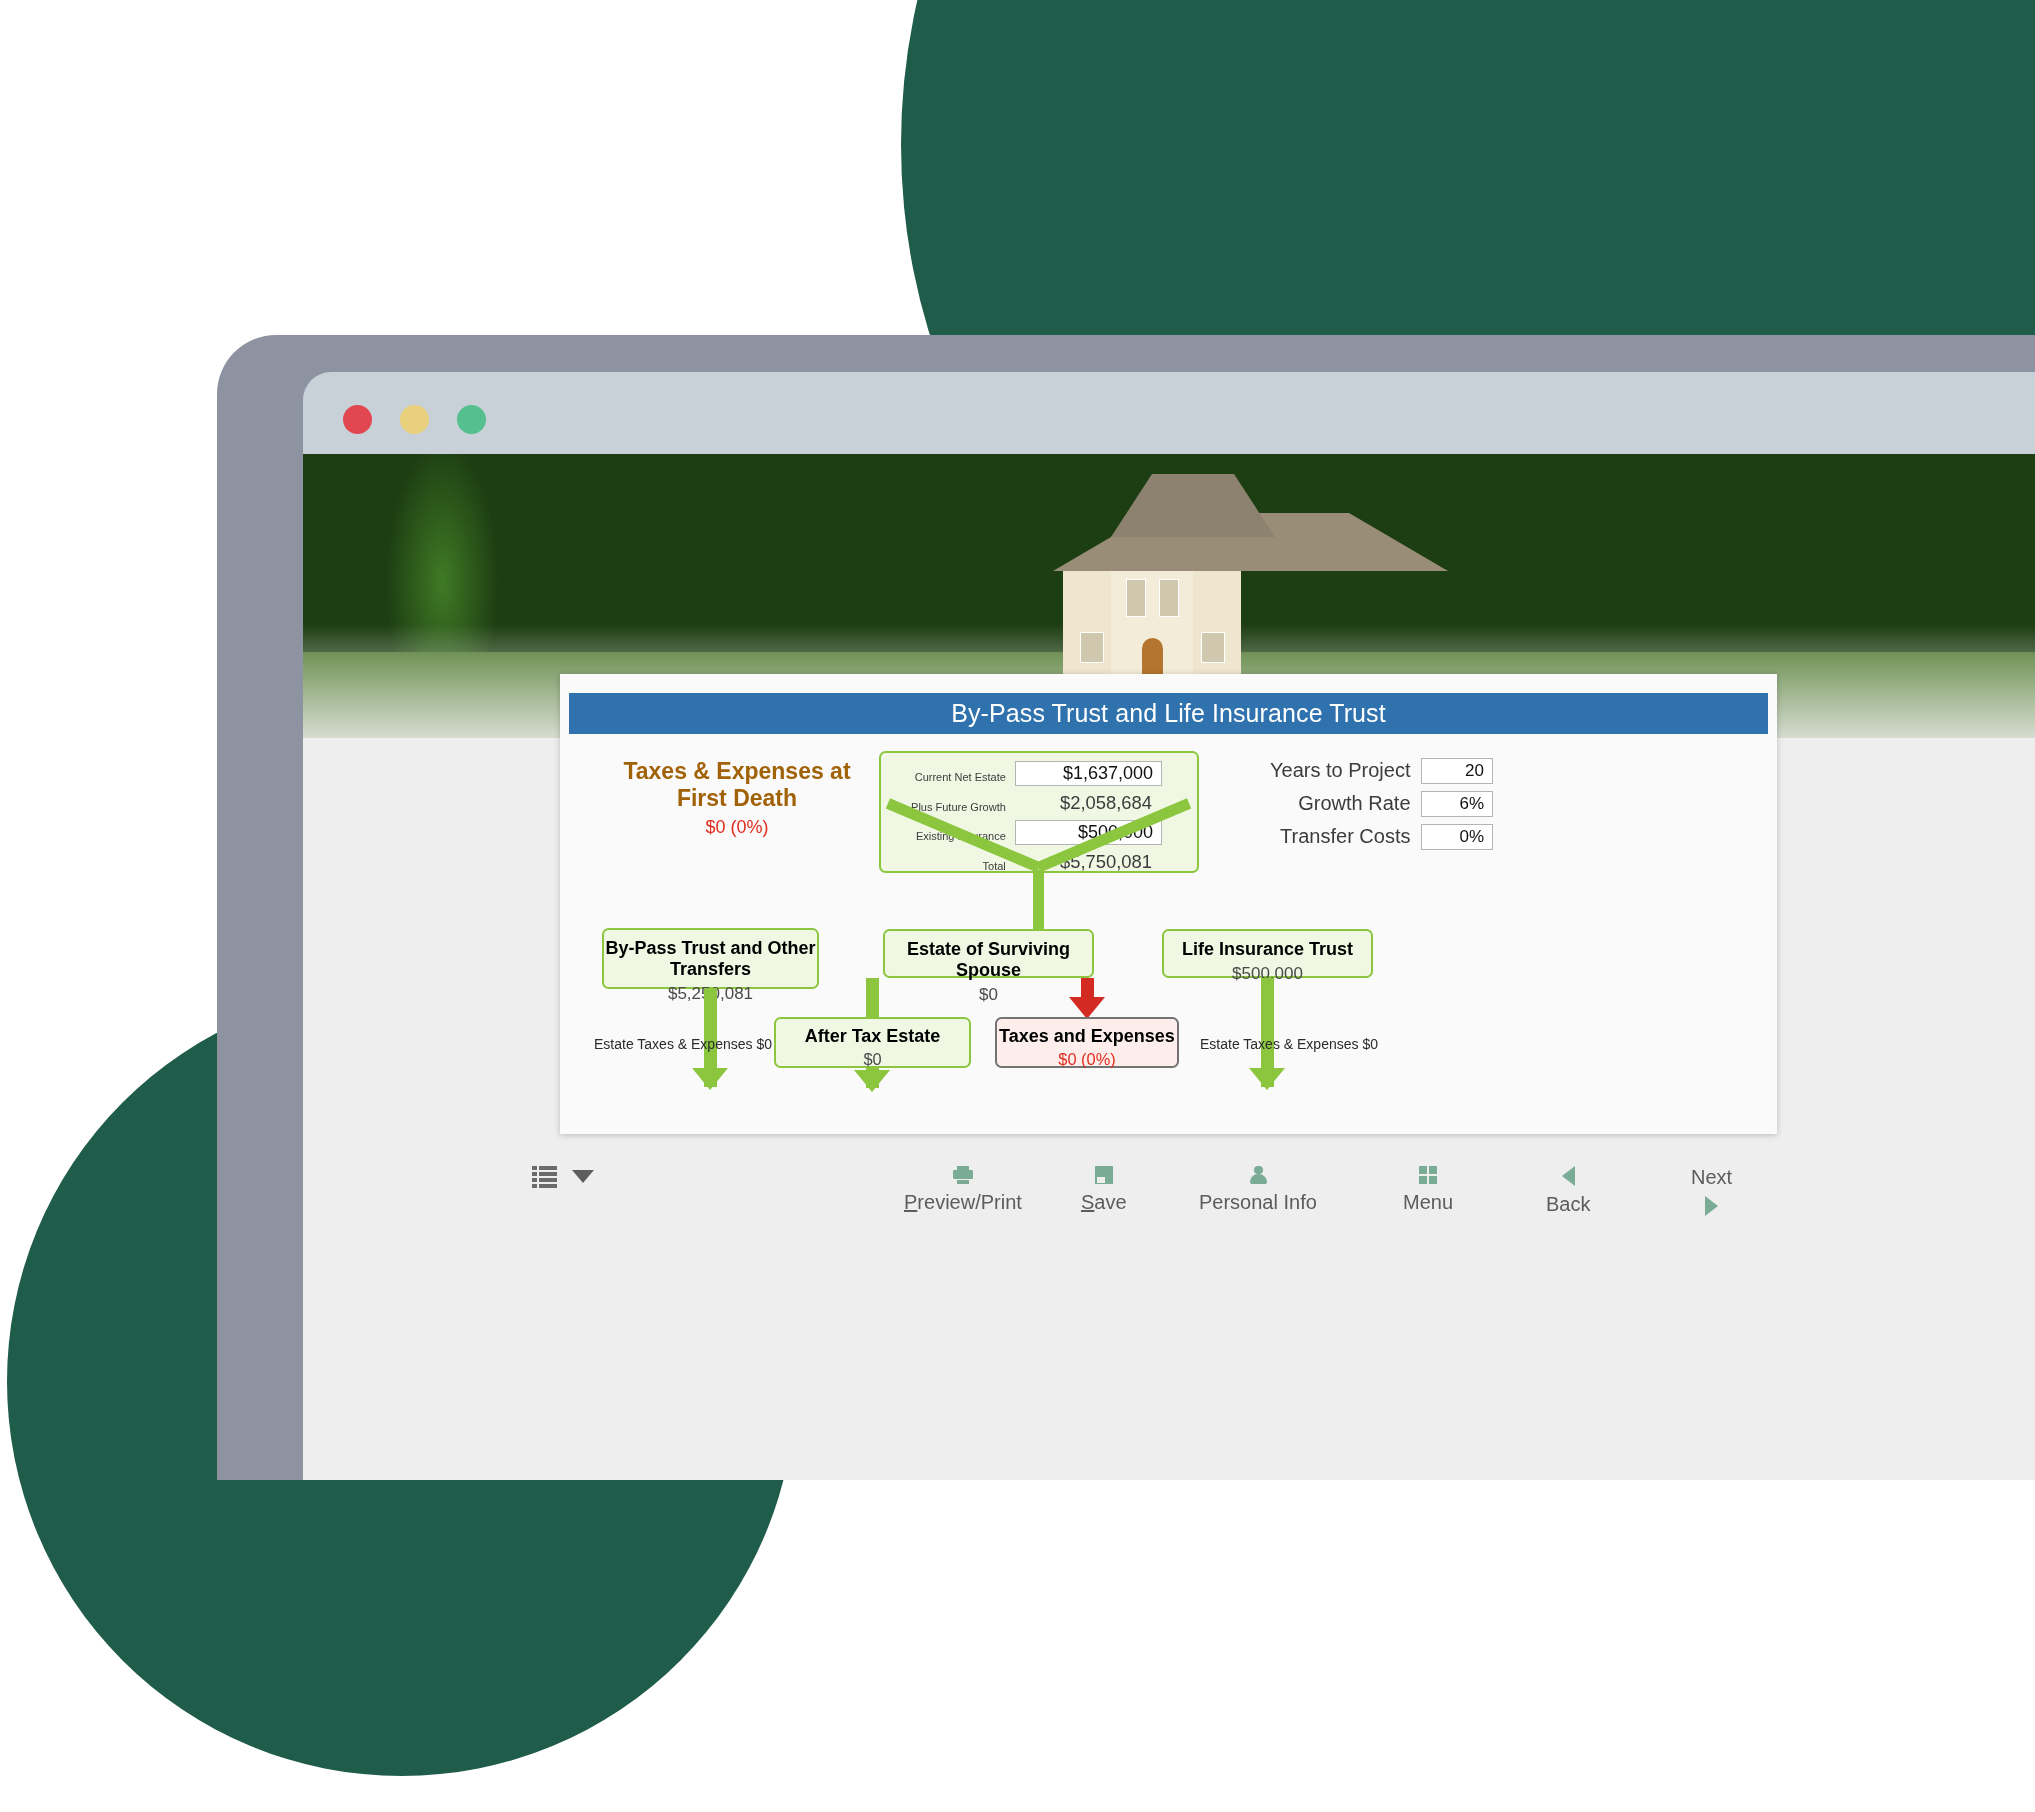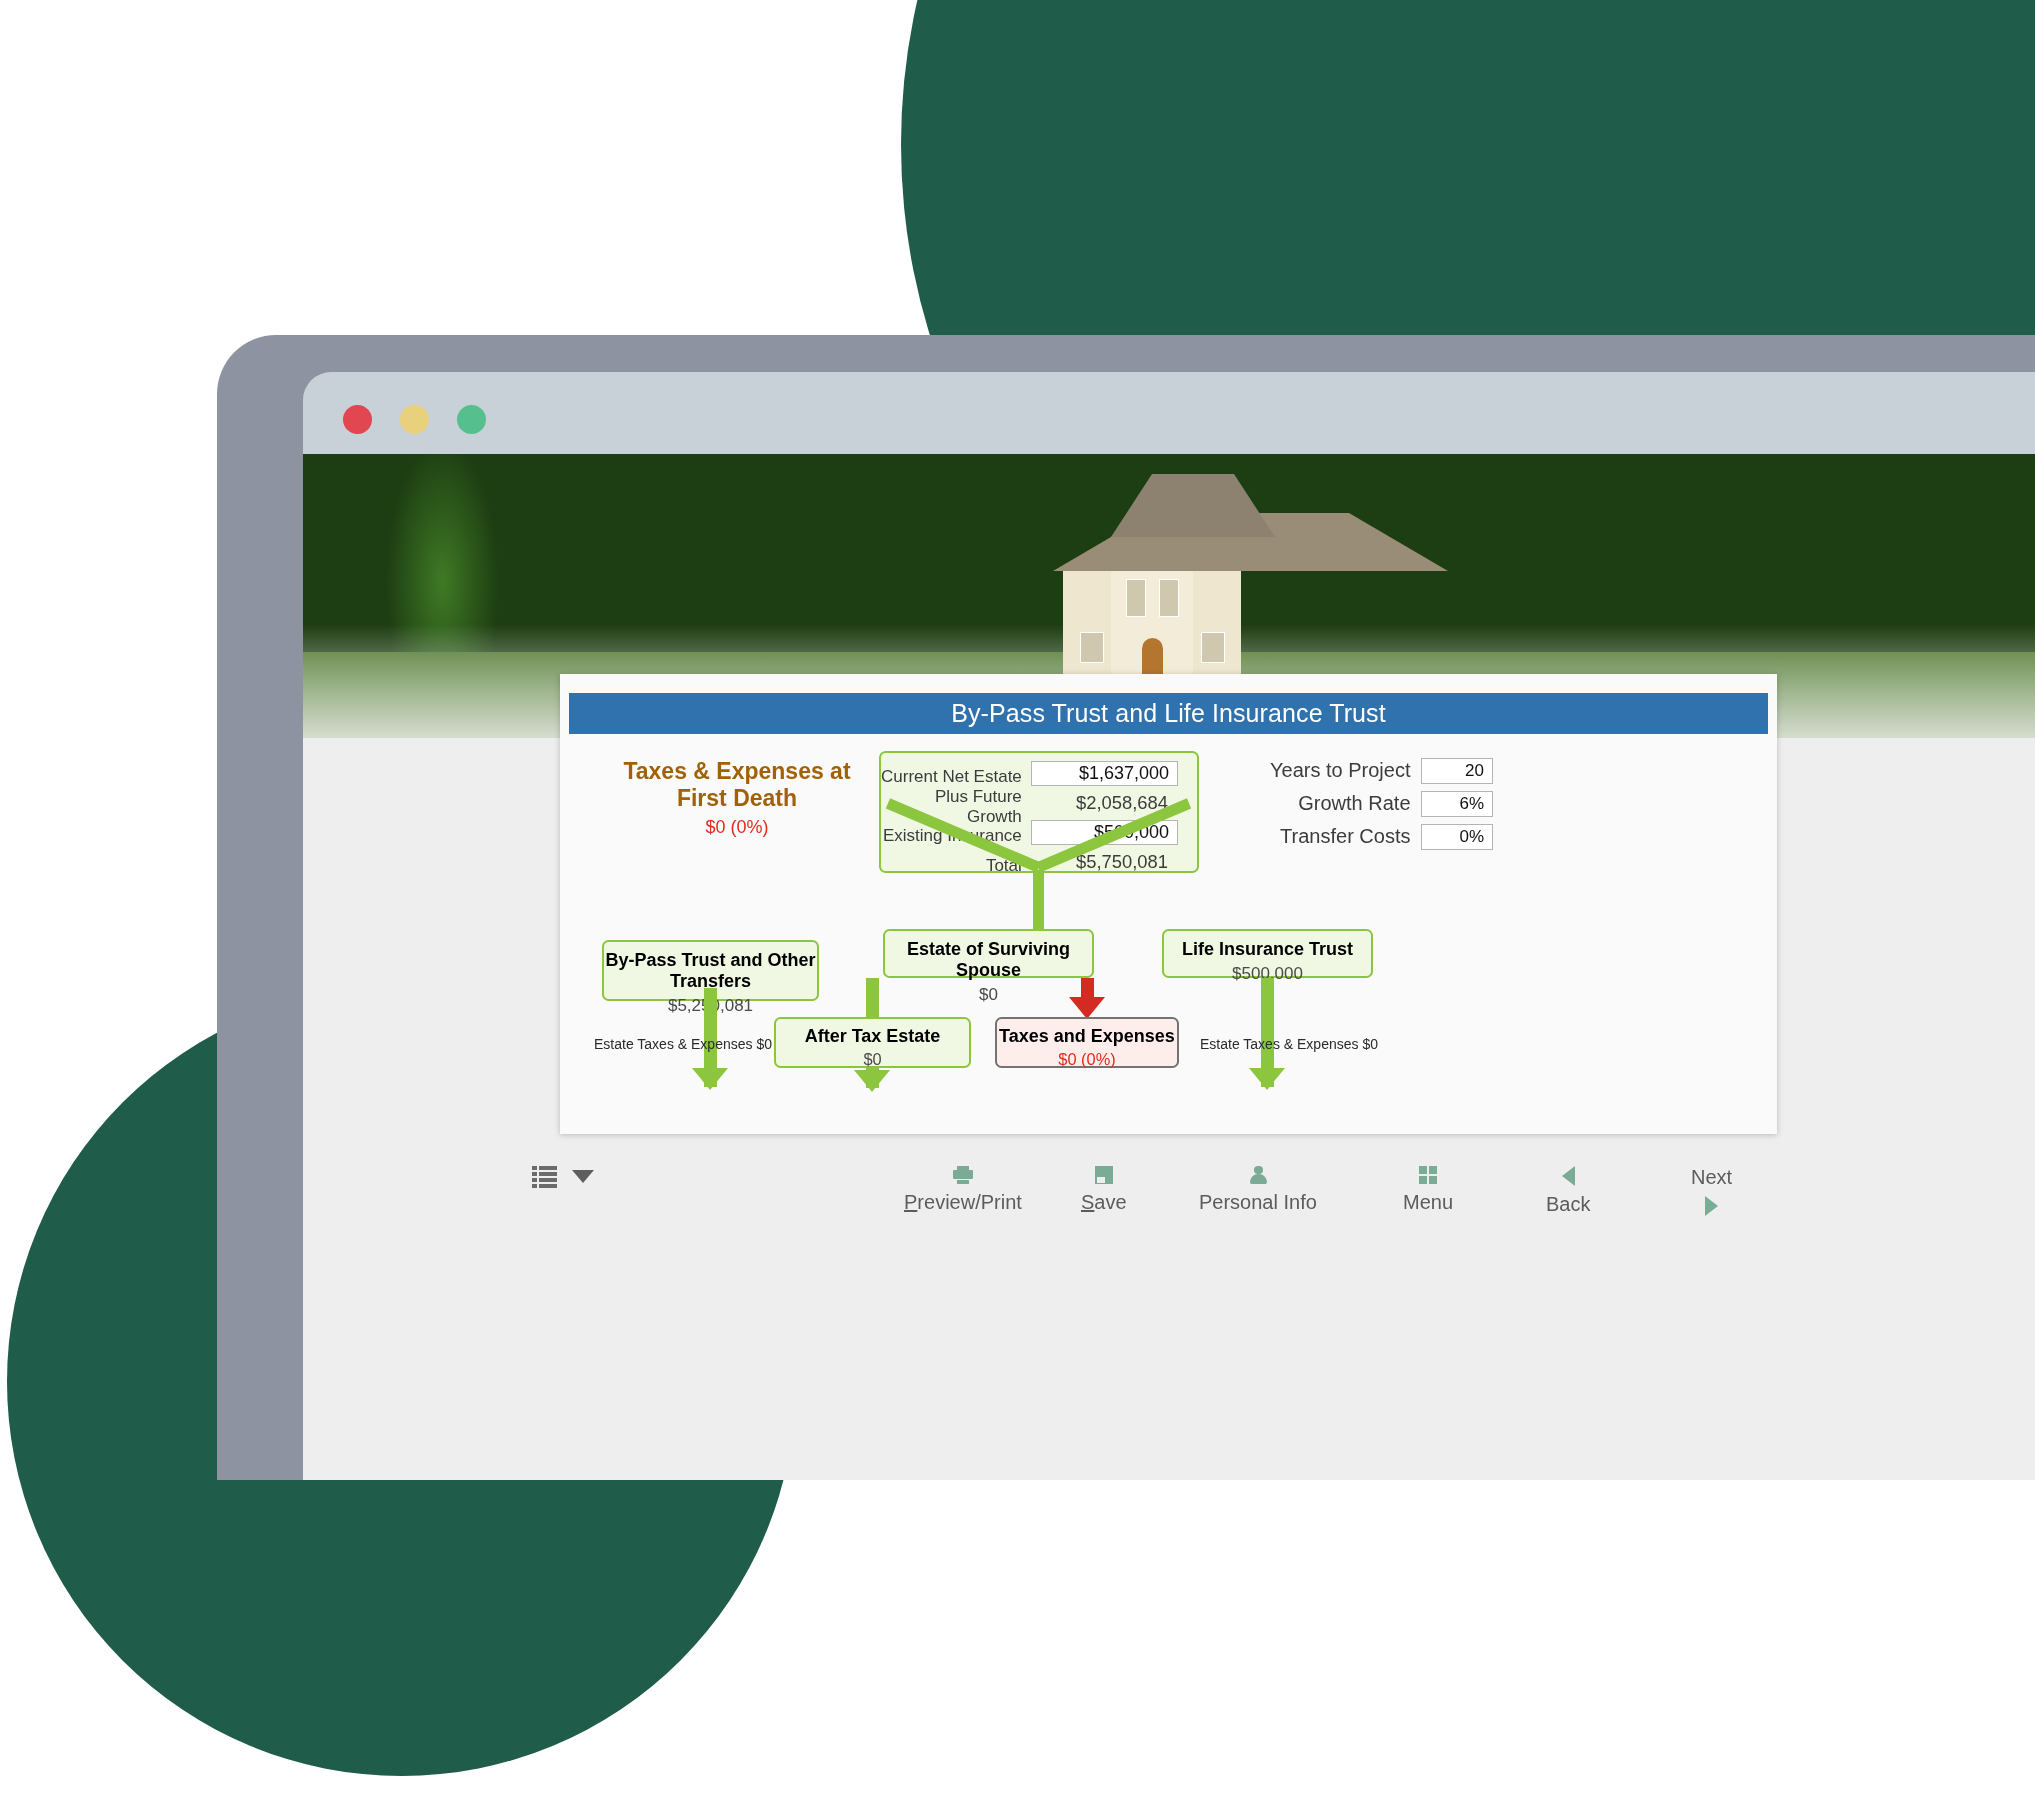--- a/index.html
+++ b/index.html
@@ -60,21 +60,21 @@
 
   
   #first-death-block{position:absolute;left:296px;top:304px;width:276px;text-align:center;}
   #first-death-title{font-size:23px;font-weight:bold;color:#a16207;line-height:1.16;}
   #first-death-value{font-size:18px;color:#e02c1f;margin-top:5.3px;}
 
   
   #estate-box{position:absolute;left:576px;top:297px;width:316px;height:118px;
       background:#f0f8e3;border:2px solid #8cc63f;border-radius:6.6px;}
   .estate-row{position:absolute;left:0;width:316px;height:30px;display:flex;align-items:center;}
-  .estate-label{width:150px;text-align:right;font-size:17px;color:#3c3c3c;padding-right:9.2px;box-sizing:border-box;margin-top:8px;}
+  .estate-label{width:134px;text-align:right;font-size:11px;color:#3c3c3c;padding-right:9.2px;box-sizing:border-box;margin-top:8px;}
   .estate-val-plain{width:149px;text-align:right;font-size:18.4px;color:#3c3c3c;padding-right:12px;box-sizing:border-box;}
   .estate-input{width:147px;height:25px;background:#ffffff;border:1.3px solid #b4b4b4;
       font-size:18px;color:#111;display:flex;align-items:center;justify-content:flex-end;
       padding-right:8px;box-sizing:border-box;}
   #estate-row-0{top:5.3px;} #estate-row-1{top:35px;} #estate-row-2{top:64px;} #estate-row-3{top:94px;}
 
   
   #assumptions{position:absolute;left:914px;top:300px;width:276px;}
   .assume-row{display:flex;align-items:center;justify-content:flex-end;height:33px;}
   .assume-label{font-size:20px;color:#3c3c3c;padding-right:10.5px;}
@@ -95,21 +95,21 @@
       border-left:18.4px solid transparent;border-right:18.4px solid transparent;
       border-top:22.4px solid #8cc63f;}
   .arrow-head-red{border-top-color:#d32b22;}
   .arrow-stem-red{background:#d32b22;}
 
   
   .tier2{position:absolute;background:#f0f8e3;border:2px solid #8cc63f;border-radius:6.6px;
       text-align:center;box-sizing:border-box;padding-top:8px;}
   .tier2 .t-title{font-size:18px;font-weight:bold;color:#000;line-height:1.16;}
   .tier2 .t-value{font-size:17px;color:#4a4a4a;margin-top:4px;}
-  #box-bypass{left:299px;top:474px;width:217px;height:61px;margin-top:12px;}
+  #box-bypass{left:299px;top:474px;width:217px;height:61px;}
   #box-spouse{left:580px;top:475px;width:211px;height:49px;}
   #box-lit{left:859px;top:475px;width:211px;height:49px;}
 
   
   #box-aftertax{position:absolute;left:471px;top:563px;width:197px;height:51px;
       background:#f0f8e3;border:2px solid #8cc63f;border-radius:6.6px;text-align:center;
       box-sizing:border-box;padding-top:6.6px;}
   #box-taxes{position:absolute;left:692px;top:563px;width:184px;height:51px;
       background:#fdeeec;border:2px solid #737373;border-radius:6.6px;text-align:center;
       box-sizing:border-box;padding-top:6.6px;}

